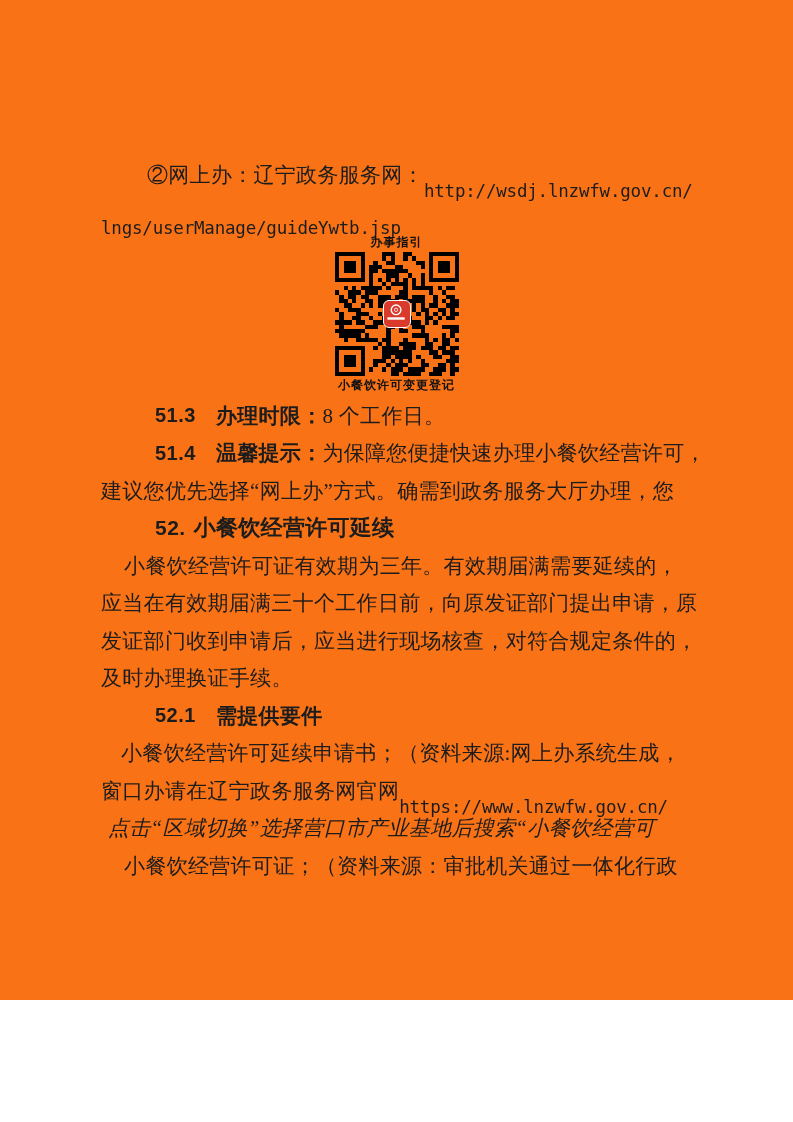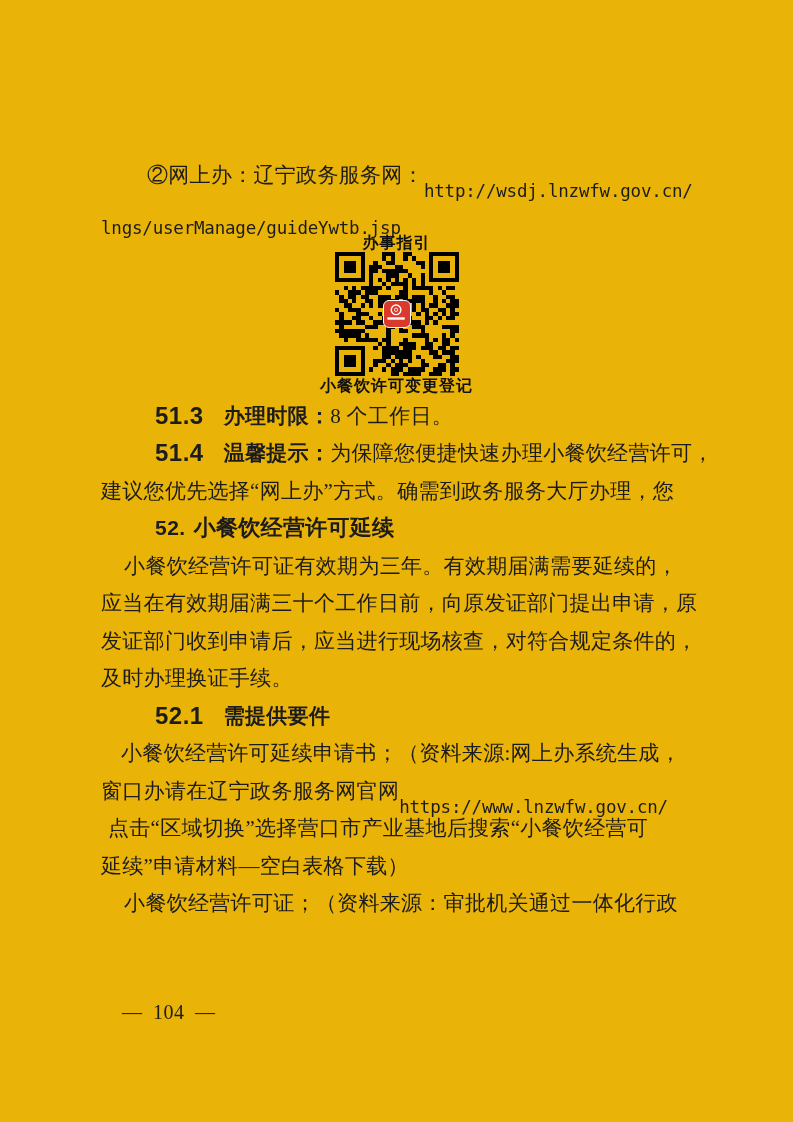--- a/index.html
+++ b/index.html
@@ -1,44 +1,44 @@
 <!DOCTYPE html>
 <html><head>
 <meta charset="utf-8">
 <style>
   html,body{margin:0;padding:0;background:#ffffff;}
   .page{
     position:relative;
-    width:793px;height:1122px;
-    background:#eab308;
+    width:793px;height:1000px;
+    background:#f97316;
     color:#1c1c1c;
     font-family:"Liberation Serif","DejaVu Serif",serif;
     overflow:hidden;
   }
   .content{
     position:absolute;
     left:101px;top:156px;
     width:575px;
   }
   .line{
     height:37.5px;
     display:flex;
     align-items:center;
     font-size:21px;
     white-space:nowrap;
     letter-spacing:0.3px;
   }
   .indent-first{padding-left:46px;}   
   .indent-sec{padding-left:54px;}     
   .indent-para{padding-left:25px;justify-content:center;}    
-  .indent-tiny{padding-left:7px;}     
+  .indent-tiny{padding-left:7px;font-style:italic;}     
   .num{
     font-family:"Liberation Sans","DejaVu Sans",sans-serif;
     font-weight:600;
-    font-size:24px;
+    font-size:20px;
     margin-right:20px;
     letter-spacing:0.5px;
   }
   .lbl{font-weight:700;text-align:center;}
   .heading-line{
     font-family:"Liberation Sans","DejaVu Sans",sans-serif;
     font-weight:700;
     font-size:22px;
   }
   .heading-line .num{font-weight:700;font-size:21px;margin-right:8px;}
@@ -56,21 +56,21 @@
     display:flex;
     flex-direction:column;
     align-items:center;
     justify-content:center;
     position:relative;
     left:8px;
   }
   .qr-label{
     font-family:"Liberation Sans","DejaVu Sans",sans-serif;
     font-weight:700;
-    font-size:16px;
+    font-size:12px;
     letter-spacing:1px;
     height:15px;line-height:15px;
     color:#111;
   }
   .qr-wrap{
     position:relative;
     width:124px;height:124px;
     margin:2px 0;
   }
   .qr-wrap svg.qr{display:block;shape-rendering:crispEdges;}
@@ -593,23 +593,20 @@
     <div class="line indent-para">
       <span>小餐饮经营许可延续申请书；（资料来源:网上办系统生成，</span>
     </div>
     <div class="line">
       <span>窗口办请在辽宁政务服务网官网 </span>
         <span class="latin">https://www.lnzwfw.gov.cn/</span>
     </div>
     <div class="line indent-tiny">
       <span>点击“区域切换”选择营口市产业基地后搜索“小餐饮经营可</span>
     </div>
-    <div class="line">
-      <span>延续”申请材料—空白表格下载）</span>
-    </div>
     <div class="line indent-para">
       <span>小餐饮经营许可证；（资料来源：审批机关通过一体化行政</span>
     </div>
 
   </div>
 
   <div class="page-number">— 104 —</div>
 </div>
 
 </body></html>

